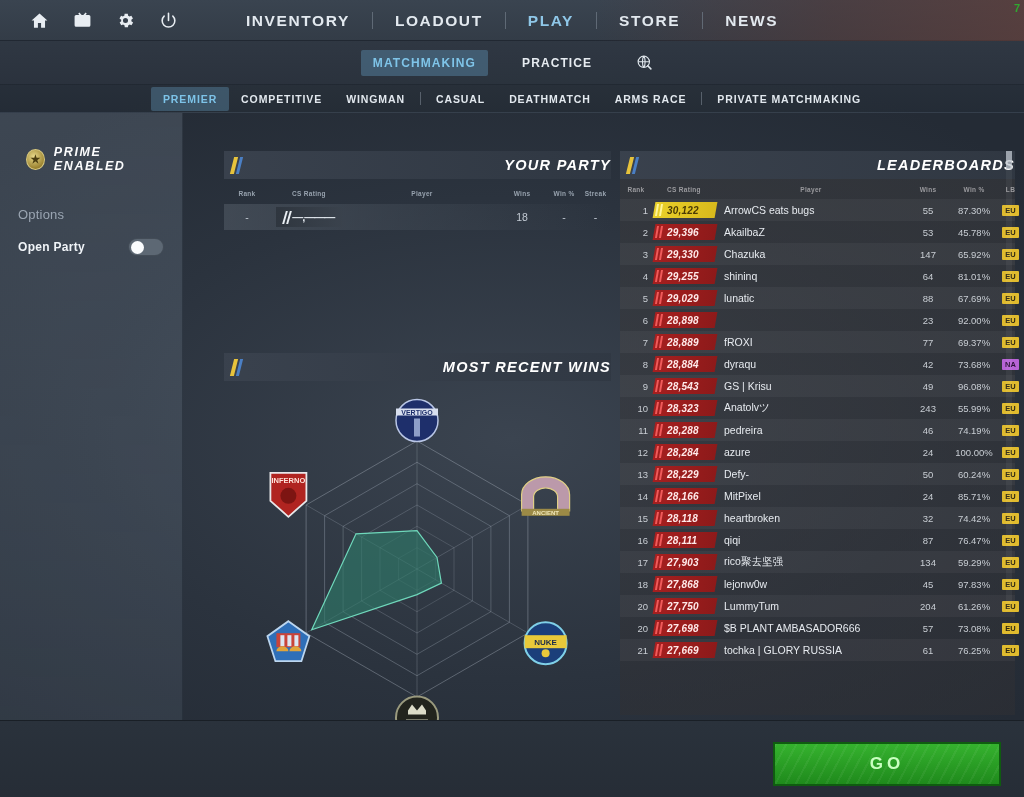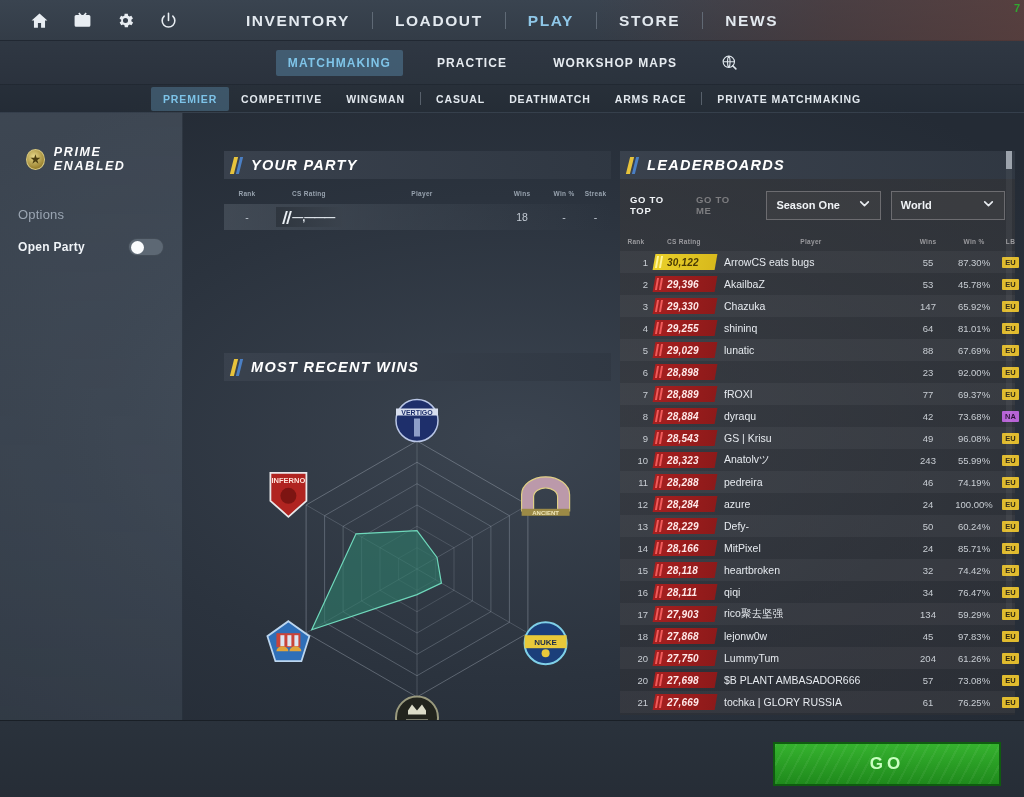--- a/index.html
+++ b/index.html
@@ -116,20 +116,21 @@
   .toggle .knob {
     position:absolute; left:2px; top:2px; width:13px; height:13px;
     border-radius:50%; background:#fafcfe;
   }
 
   
   .panel-head {
     height:28px; display:flex; align-items:center;
     background: linear-gradient(90deg, rgba(58,66,78,.95), rgba(48,56,67,.9));
     padding-left:8px;
+    justify-content:space-between;
   }
   .panel-bars { display:flex; gap:2px; margin-right:10px; transform: skewX(-14deg); }
   .panel-bars i { display:block; width:3.5px; height:17px; }
   .panel-bars i.y { background:#e7c33c; }
   .panel-bars i.b { background:#4b7fc4; }
   .panel-title {
     font-size:14.5px; font-weight:700; font-style:italic;
     letter-spacing:1.3px; color:#ffffff;
   }
 
@@ -300,21 +301,20 @@
       <div class="nav-sep"></div>
       <div class="nav-link">NEWS</div>
     </div>
 
     <div class="corner-num">7</div>
   </div>
 
   <div class="subnav">
     <div class="subnav-item active">MATCHMAKING</div>
     <div class="subnav-item">PRACTICE</div>
-    <div class="subnav-item">WORKSHOP MAPS</div>
     <div class="globe-btn">
       <svg width="17" height="17" viewBox="0 0 24 24" fill="none" stroke="currentColor" stroke-width="1.6">
         <circle cx="11" cy="11" r="8"></circle>
         <path d="M3 11h16M11 3c2.5 2.6 2.5 13.4 0 16M11 3c-2.5 2.6-2.5 13.4 0 16"></path>
         <path d="M16.5 16.5 21 21" stroke-width="2.2" stroke-linecap="round"></path>
       </svg>
     </div>
   </div>
 
   <div class="modetabs">
@@ -443,41 +443,20 @@
 
   <div class="lb">
     <div class="panel-head">
       <div class="panel-bars">
         <i class="y"></i>
           <i class="b"></i>
       </div>
       <div class="panel-title">LEADERBOARDS</div>
     </div>
 
-    <div class="lb-controls">
-      <div class="lb-link">GO TO TOP</div>
-      <div class="lb-link dim">GO TO ME</div>
-      <div class="lb-spacer"></div>
-      <div class="dropdown">
-        <div class="dropdown-label">Season One</div>
-        <div class="chev">
-          <svg width="13" height="13" viewBox="0 0 24 24" fill="none" stroke="currentColor" stroke-width="3" stroke-linecap="round" stroke-linejoin="round">
-              <path d="M5 9l7 7 7-7"></path>
-            </svg>
-        </div>
-      </div>
-      <div class="dropdown">
-        <div class="dropdown-label">World</div>
-        <div class="chev">
-          <svg width="13" height="13" viewBox="0 0 24 24" fill="none" stroke="currentColor" stroke-width="3" stroke-linecap="round" stroke-linejoin="round">
-              <path d="M5 9l7 7 7-7"></path>
-            </svg>
-        </div>
-      </div>
-    </div>
 
     <div class="lb-cols">
       <span>Rank</span>
       <span>CS Rating</span>
       <span>Player</span>
       <span>Wins</span>
       <span>Win %</span>
       <span>LB</span>
     </div>
 
@@ -727,21 +706,21 @@
           <div>
             <div class="rating-badge red">
               <div class="slashes">
                 <i></i>
                 <i></i>
               </div>
               <div class="rating-val">28,111</div>
             </div>
           </div>
           <div class="lb-player">qiqi</div>
-          <div class="lb-wins">34</div>
+          <div class="lb-wins">87</div>
           <div class="lb-winp">76.47%</div>
           <div class="lb-region eu">EU</div>
         </div>
         <div class="lb-row odd">
           <div class="lb-rank">17</div>
           <div>
             <div class="rating-badge red">
               <div class="slashes">
                 <i></i>
                 <i></i>

